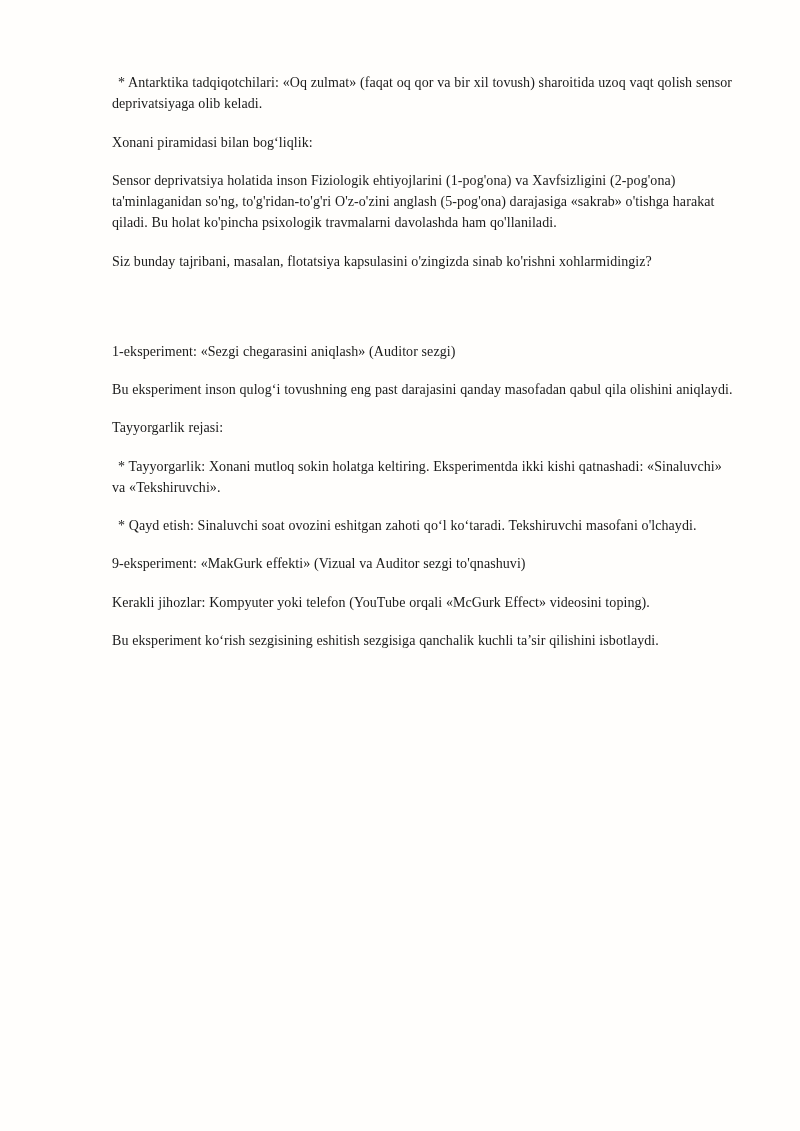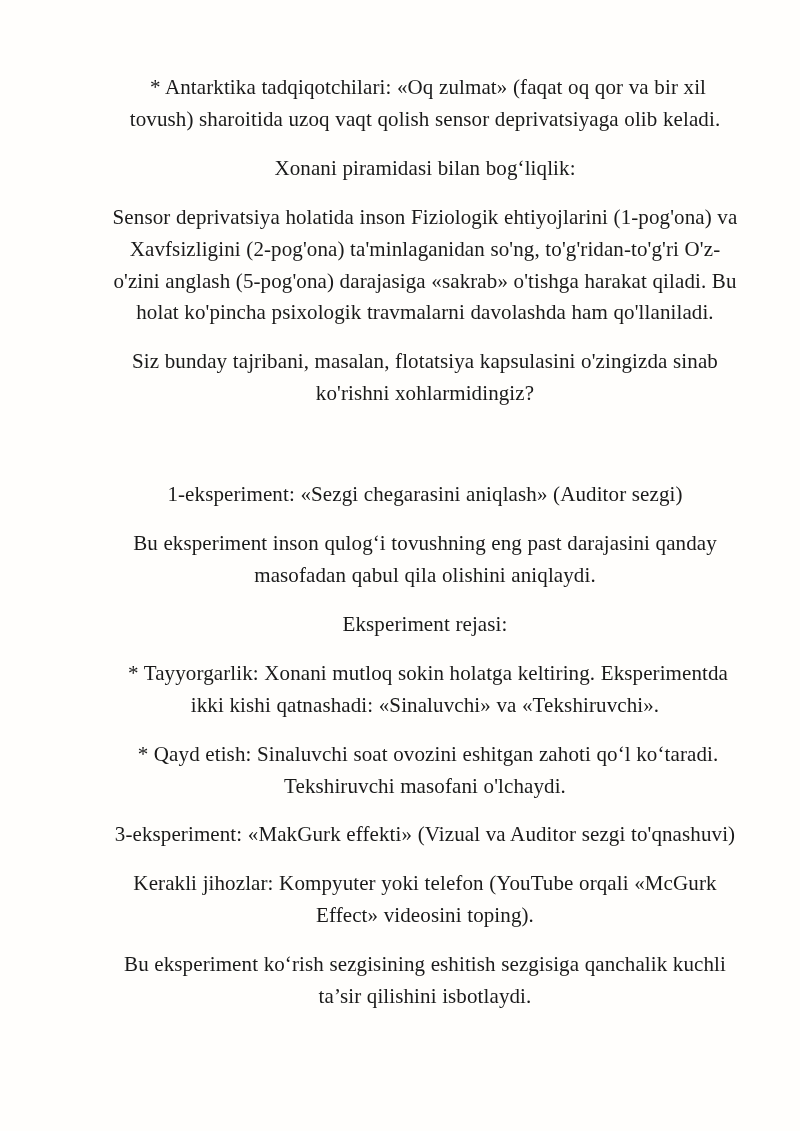--- a/index.html
+++ b/index.html
@@ -19,23 +19,23 @@
     height: 1131px;
     background: #fffefc;
     box-sizing: border-box;
     padding: 72px 62px 60px 112px;
   }
   .doc-body {
     width: 626px;
   }
   p.para {
     margin: 0 0 17px 0;
-    font-size: 21px;
+    font-size: 14px;
     line-height: 1.52;
-    text-align: center;
+    text-align: left;
     letter-spacing: 0.005em;
     word-spacing: 0.01em;
   }
   p.para.indented {
     text-indent: 6px;
   }
   .spacer-block {
     height: 52px;
   }
 </style>
@@ -54,28 +54,28 @@
     <p class="para">Siz bunday tajribani, masalan, flotatsiya kapsulasini o'zingizda sinab ko'rishni xohlarmidingiz?</p>
 
     <div class="spacer-block"></div>
 
 
     <p class="para">1-eksperiment: «Sezgi chegarasini aniqlash» (Auditor sezgi)</p>
 
     <p class="para">Bu eksperiment inson qulog‘i tovushning eng past darajasini qanday masofadan qabul qila olishini aniqlaydi.</p>
 
 
-    <p class="para">Eksperiment rejasi:</p>
+    <p class="para">Tayyorgarlik rejasi:</p>
 
     <p class="para indented"> * Tayyorgarlik: Xonani mutloq sokin holatga keltiring. Eksperimentda ikki kishi qatnashadi: «Sinaluvchi» va «Tekshiruvchi».</p>
 
 
     <p class="para indented"> * Qayd etish: Sinaluvchi soat ovozini eshitgan zahoti qo‘l ko‘taradi. Tekshiruvchi masofani o'lchaydi.</p>
 
 
-    <p class="para">3-eksperiment: «MakGurk effekti» (Vizual va Auditor sezgi to'qnashuvi)</p>
+    <p class="para">9-eksperiment: «MakGurk effekti» (Vizual va Auditor sezgi to'qnashuvi)</p>
 
     <p class="para">Kerakli jihozlar: Kompyuter yoki telefon (YouTube orqali «McGurk Effect» videosini toping).</p>
 
     <p class="para">Bu eksperiment ko‘rish sezgisining eshitish sezgisiga qanchalik kuchli ta’sir qilishini isbotlaydi.</p>
 
   </div>
 </div>
 
 </body></html>

